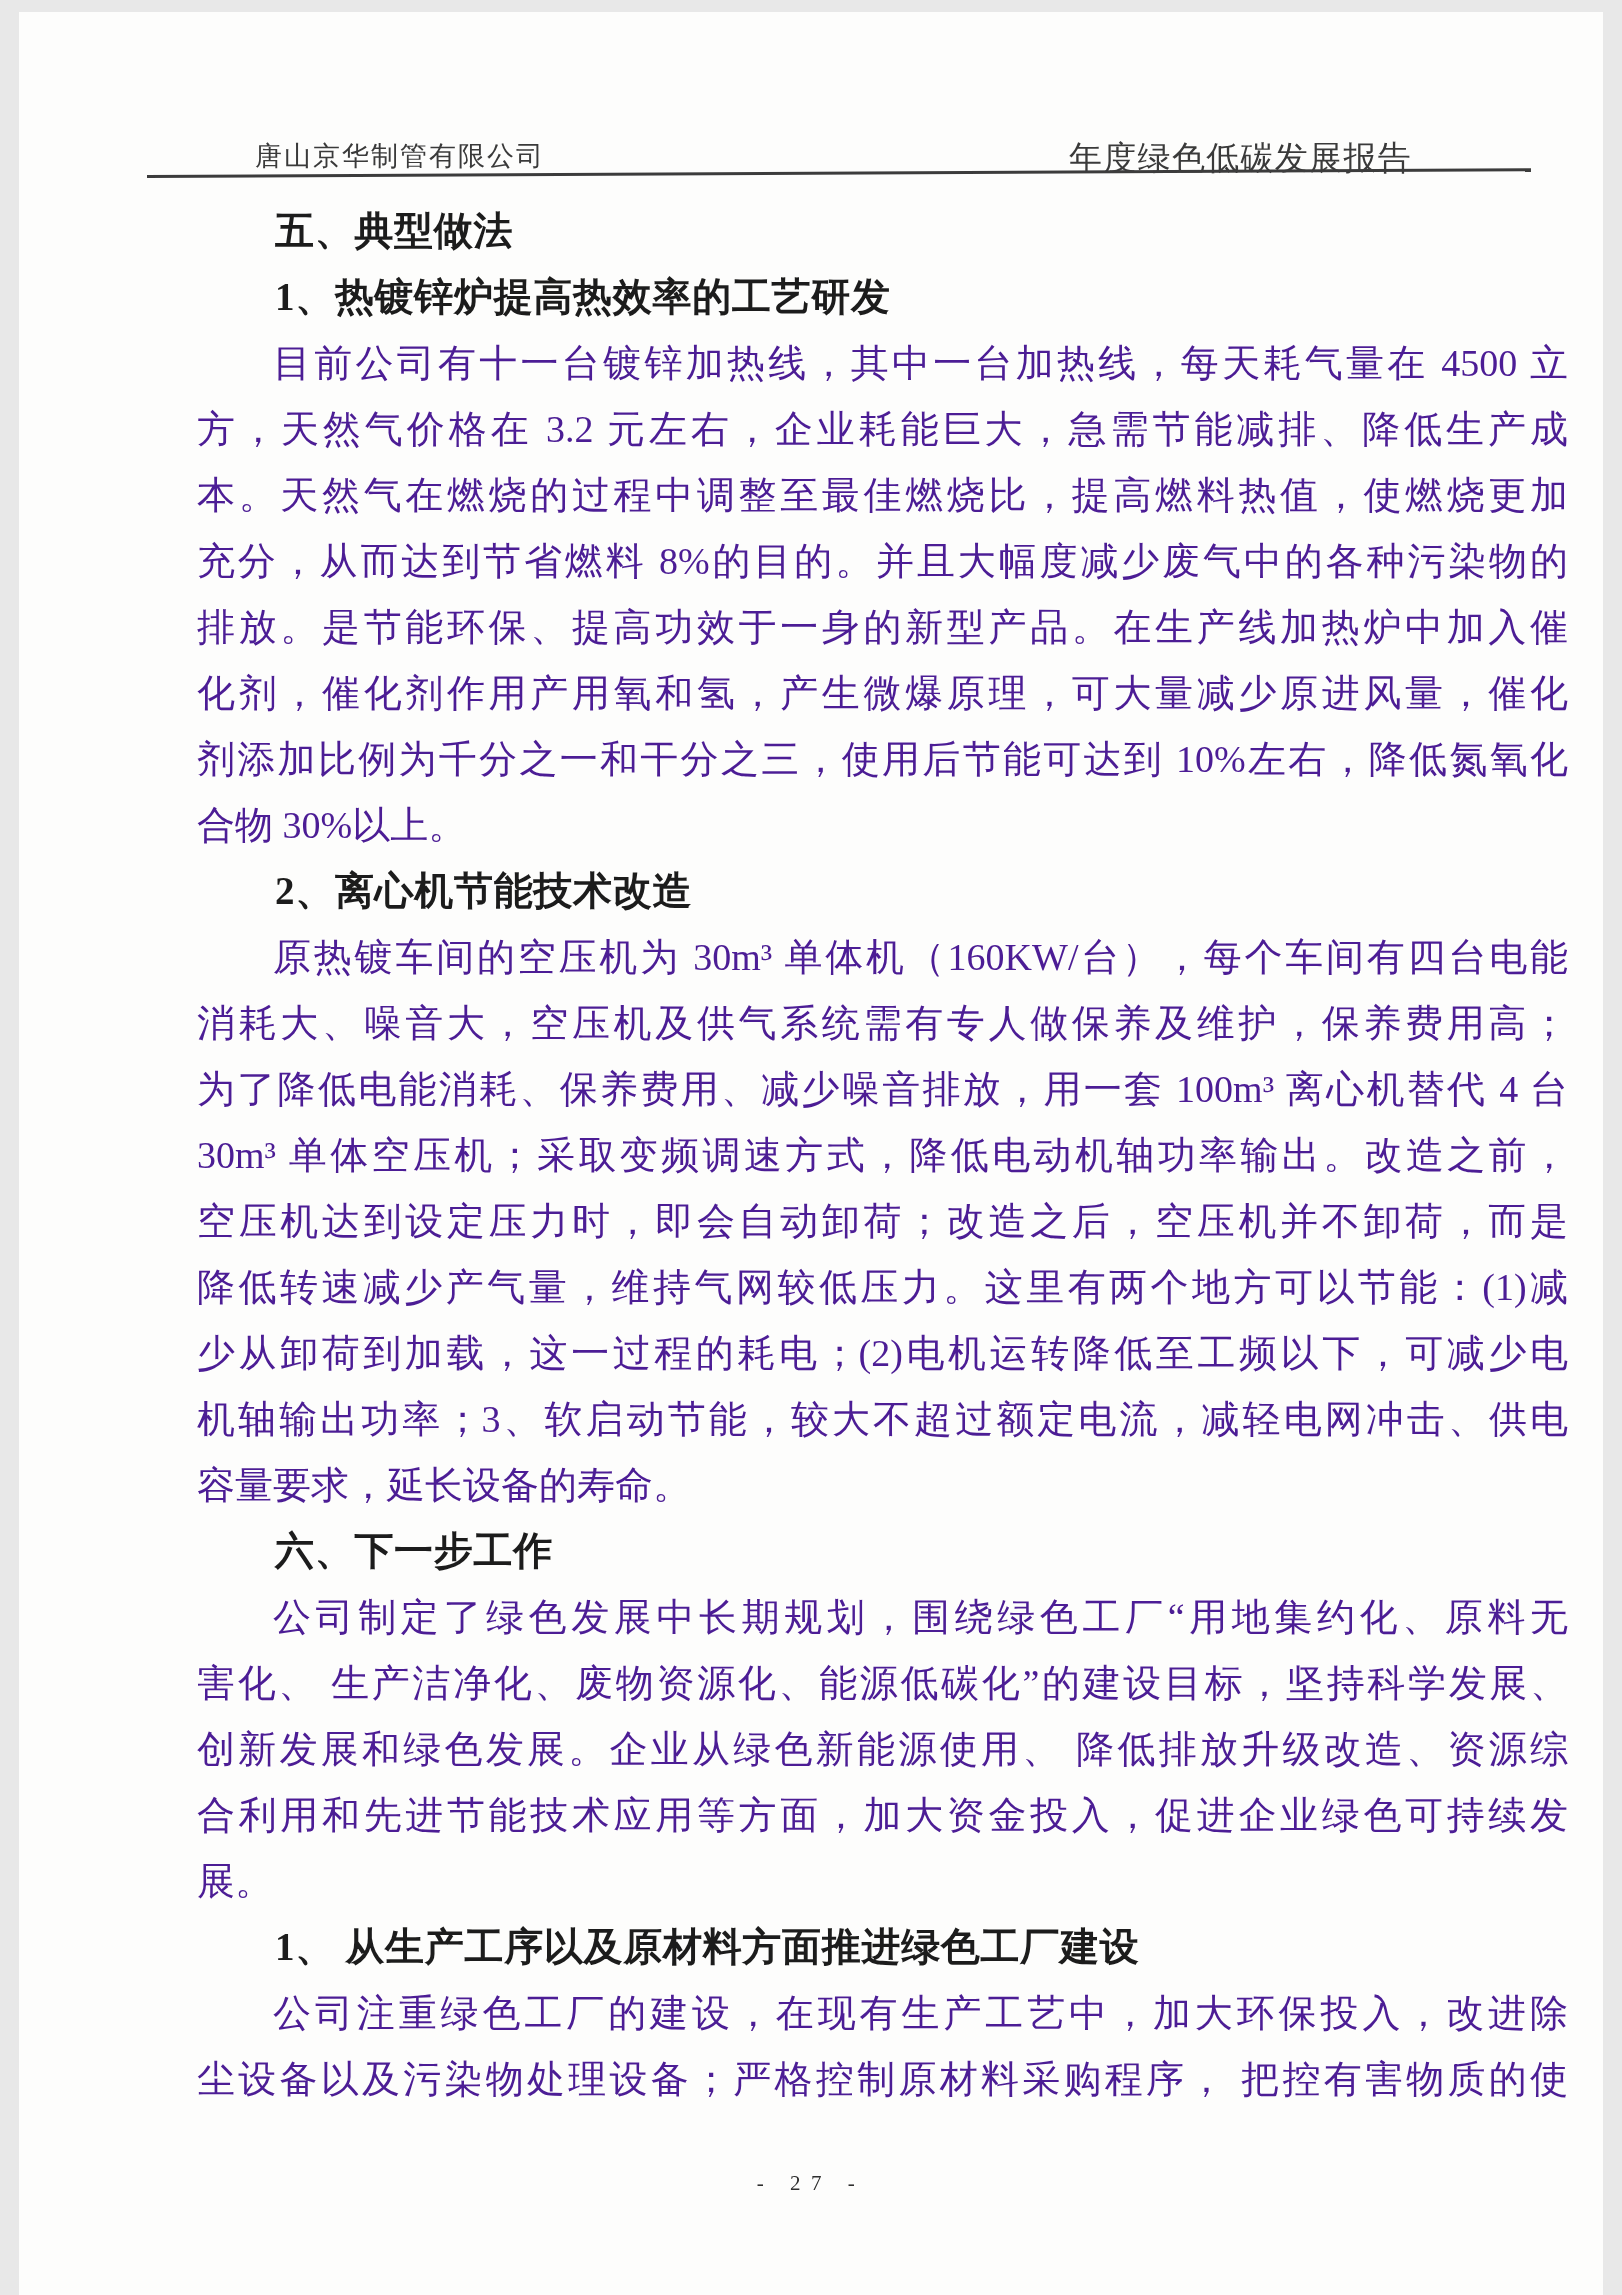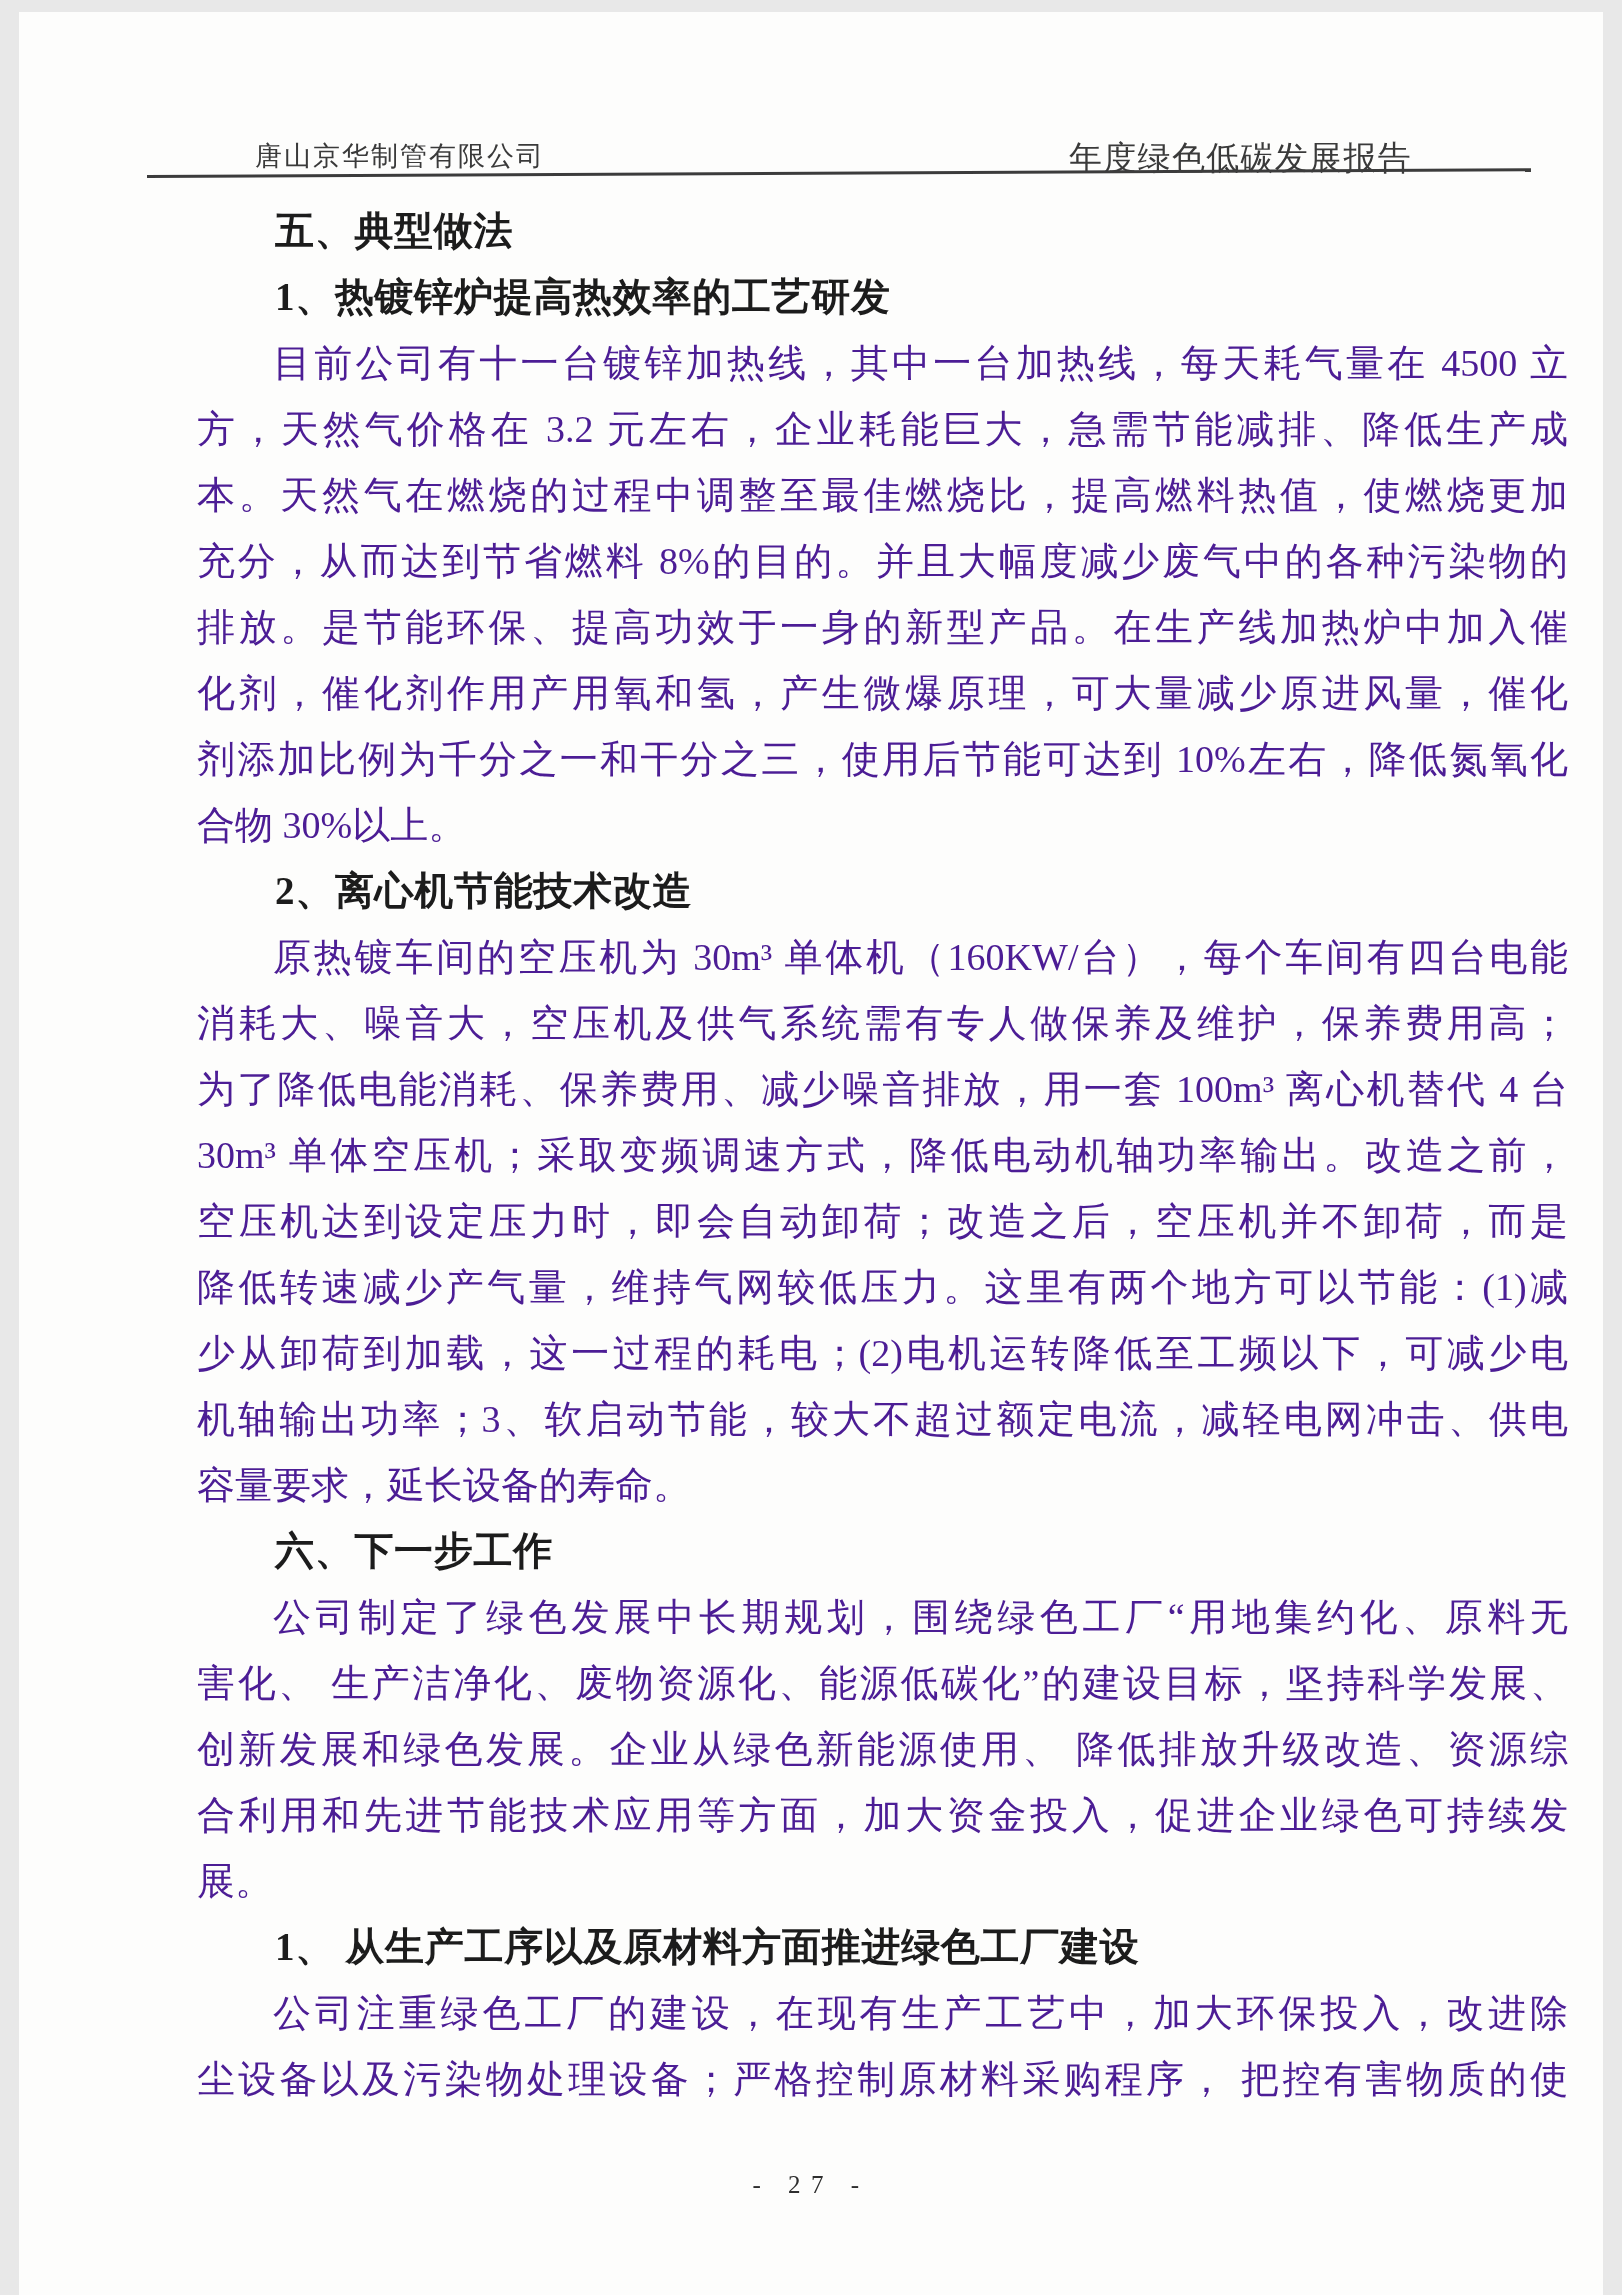--- a/index.html
+++ b/index.html
@@ -64,21 +64,21 @@
     letter-spacing: 0.7px;
   }
   
   .footer {
     position: absolute;
     left: 0; top: 2159px;
     width: 100%;
     text-align: center;
   }
   .footer span {
-    font-size: 25px;
+    font-size: 21px;
     letter-spacing: 10.5px;
     color: #2e2e2e;
   }
 </style>
 </head>
 <body>
 
 <div class="page">
 
   <div class="hdr-left">唐山京华制管有限公司</div>

